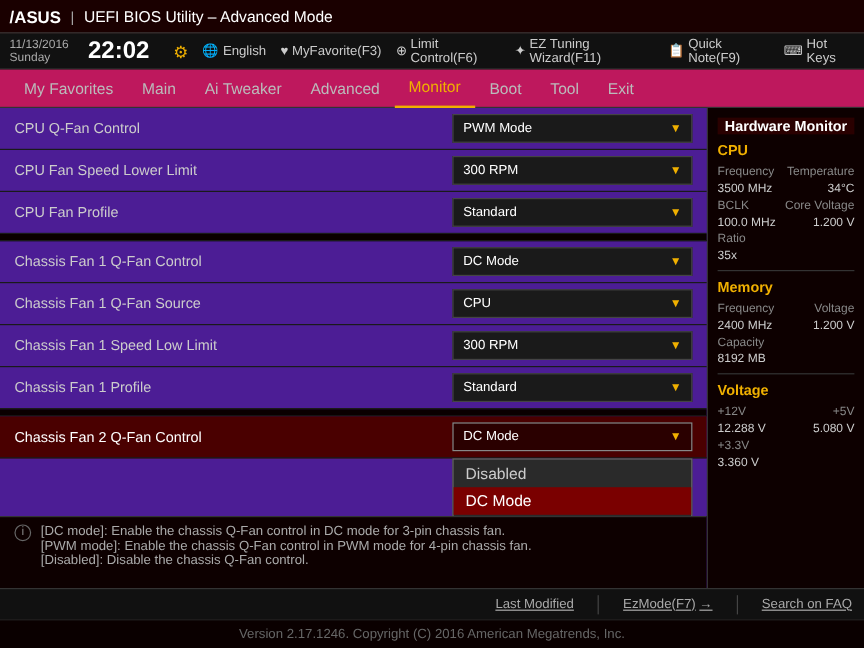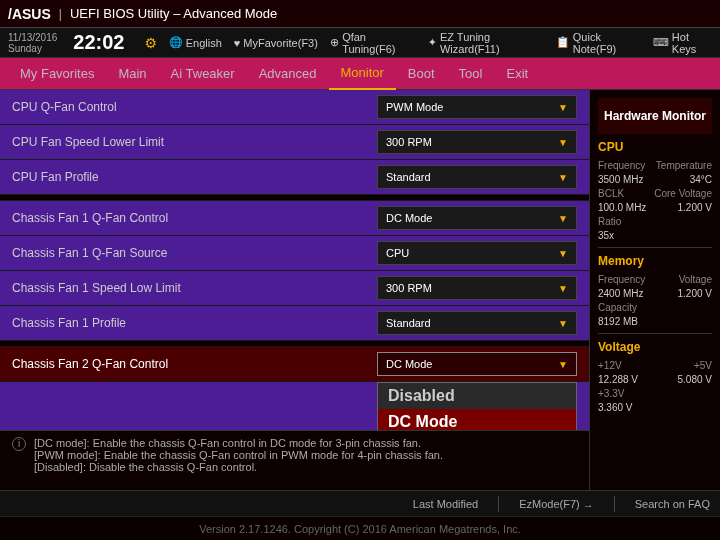--- a/index.html
+++ b/index.html
@@ -118,23 +118,22 @@
       cursor: pointer;
       height: 24px;
     }
     .setting-control .arrow {
       color: #f0b000;
       font-size: 10px;
     }
     .dropdown-item {
       padding: 4px 10px;
       color: #ccc;
-      font-size: 16px;
+      font-size: 13px;
       cursor: pointer;
-      font-weight: bold;
     }
     .dropdown-item.selected {
       background: #7a0000;
       color: #fff;
     }
 
     
     .description-area {
       background: #0d0000;
       padding: 6px 12px;
@@ -169,21 +168,21 @@
       font-size: 12px;
       font-weight: bold;
       margin-bottom: 6px;
       margin-top: 4px;
     }
     .hw-panel-header {
       color: #fff;
       font-size: 12px;
       font-weight: bold;
       background: #2a0000;
-      padding: 11px 4px;
+      padding: 0 4px;
       margin-bottom: 6px;
       text-align: center;
     }
     .hw-row {
       display: flex;
       justify-content: space-between;
       margin-bottom: 3px;
     }
     .hw-label { color: #888; font-size: 10px; }
     .hw-value { color: #ccc; font-size: 10px; }
@@ -202,20 +201,21 @@
       padding: 0 10px;
       border-top: 1px solid #333;
       gap: 20px;
       font-size: 11px;
       color: #aaa;
     }
     .footer-item {
       display: flex;
       align-items: flex-start;
       gap: 3px;
+      text-decoration: underline;
     }
 
     
     .copyright-bar {
       background: #0a0000;
       display: flex;
       align-items: center;
       justify-content: center;
       height: 24px;
       font-size: 11px;
@@ -259,21 +259,21 @@
   <div class="info-item">
     <span>🌐</span>
     <span>English</span>
   </div>
   <div class="info-item">
     <span>♥</span>
     <span>MyFavorite(F3)</span>
   </div>
   <div class="info-item">
     <span>⊕</span>
-    <span>Qfan Tuning(F6)</span>
+    <span>Limit Control(F6)</span>
   </div>
   <div class="info-item">
     <span>✦</span>
     <span>EZ Tuning Wizard(F11)</span>
   </div>
   <div class="info-item">
     <span>📋</span>
     <span>Quick Note(F9)</span>
   </div>
   <div class="info-item">

